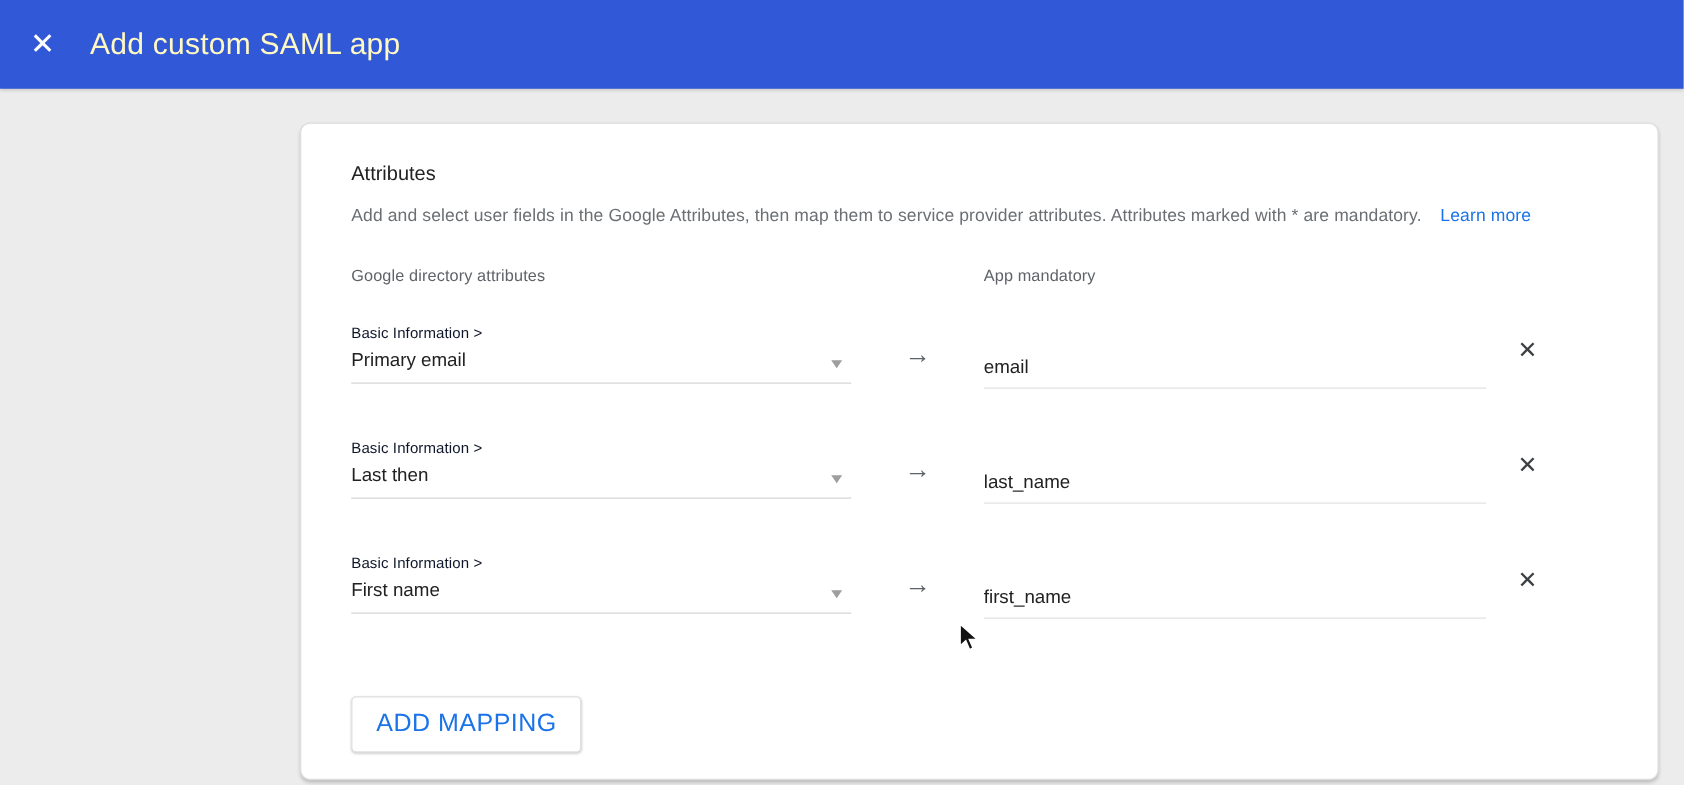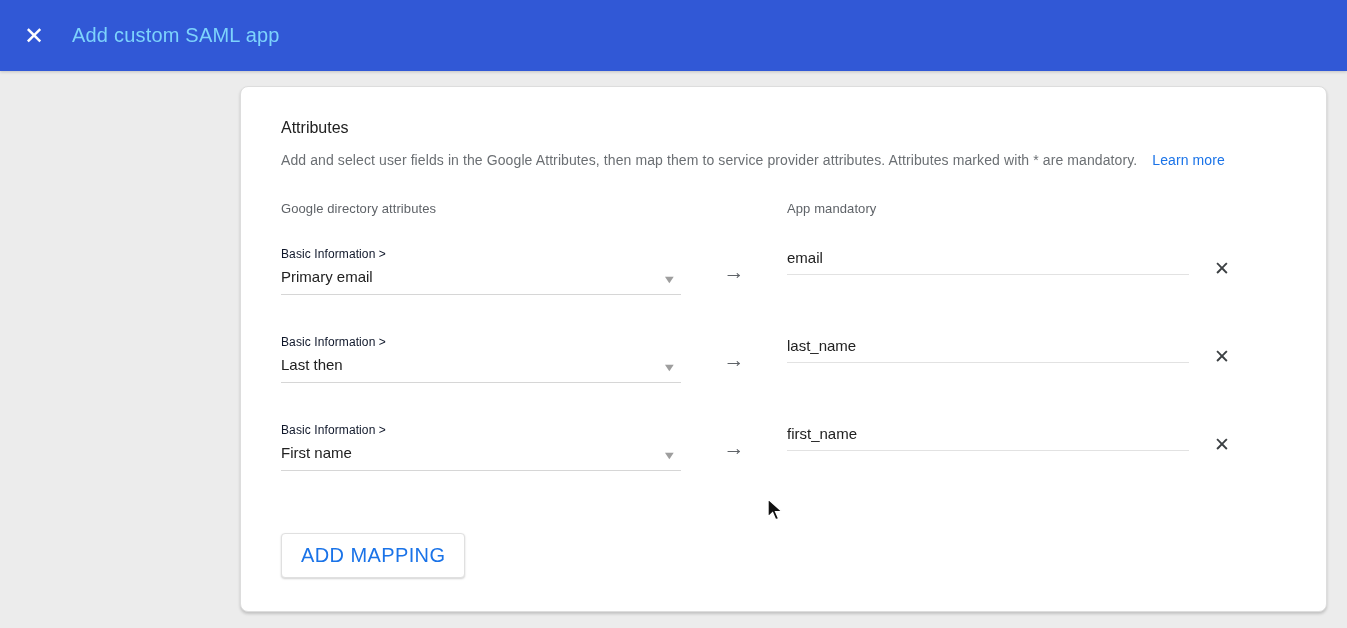--- a/index.html
+++ b/index.html
@@ -27,35 +27,35 @@
     display: flex; align-items: center; justify-content: center;
     color: #ffffff;
     font-size: 24px;
     line-height: 1;
     cursor: pointer;
     background: transparent;
     border: none;
   }
   .header-title {
     margin-left: 22px;
-    color: #7dd3fc;
-    font-size: 20px;
+    color: #fef9c3;
+    font-size: 24px;
     letter-spacing: 0.2px;
     font-weight: 400;
   }
 
   
   .page {
     position: relative;
     height: 557px;
     background: #ececec;
   }
   .card {
     position: absolute;
-    left: 240px; top: 15px;
+    left: 240px; top: 27px;
     width: 1087px; height: 526px;
     background: #ffffff;
     border: 1px solid #dddddd;
     border-radius: 8px;
     box-shadow: 0 2px 3px rgba(0,0,0,0.18);
     padding: 32px 40px 0 40px;
   }
 
   .section-title {
     font-size: 16px;
@@ -128,21 +128,21 @@
     width: 106px;
     display: flex;
     justify-content: center;
     margin-top: 13px;
     font-size: 21px;
     color: #5f6368;
   }
 
   .app-field {
     width: 402px;
-    margin-top: 0;
+    margin-top: 24px;
   }
   .app-input {
     width: 100%;
     border: none;
     border-bottom: 1px solid #e2e2e2;
     font-size: 15px;
     color: #212121;
     padding: 2px 0 8px 0;
     background: transparent;
     outline: none;

